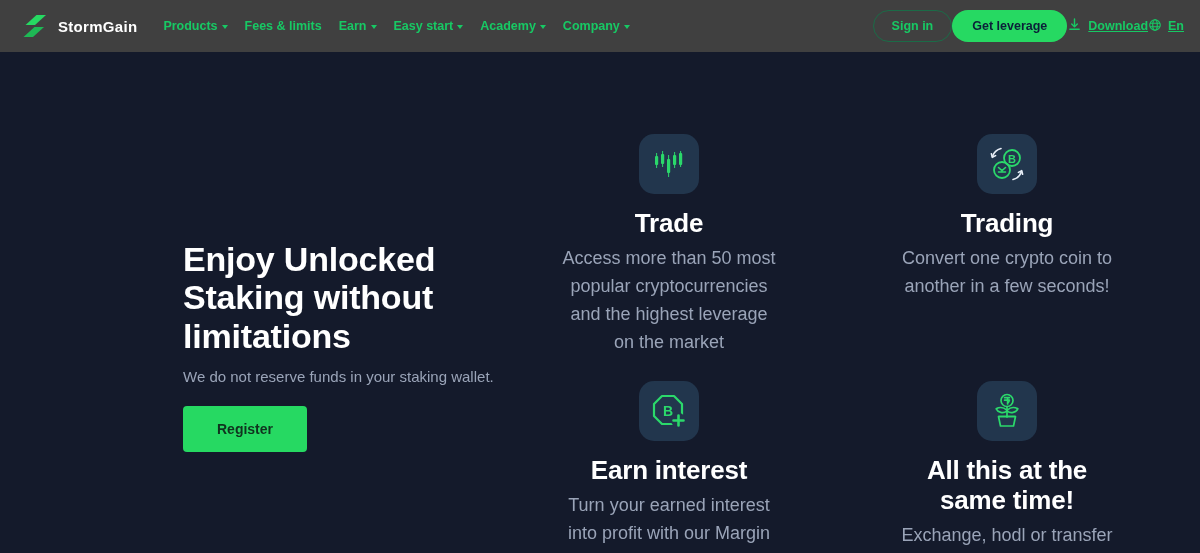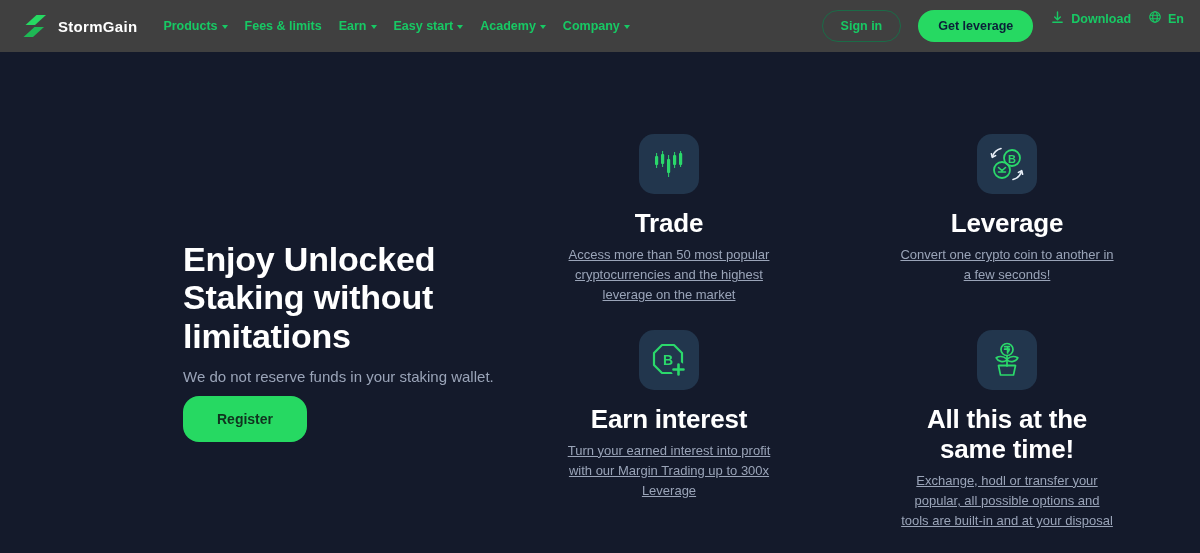--- a/index.html
+++ b/index.html
@@ -31,60 +31,60 @@
     cursor: pointer; white-space: nowrap;
   }
   .chev {
     width: 0; height: 0; display: block;
     border-left: 3.5px solid transparent;
     border-right: 3.5px solid transparent;
     border-top: 4px solid #17c964;
     margin-top: 2px;
   }
   .nav-right {
-    margin-left: auto; display: flex; align-items: flex-start; gap: 17px;
+    margin-left: auto; display: flex; align-items: center; 
   }
   .btn-signin {
     border: 1px solid #1b6b47; color: #17c964;
     background: transparent;
     font-size: 12.5px; font-weight: 700;
     border-radius: 999px; padding: 8px 18px; cursor: pointer;
     font-family: inherit;
   }
   .btn-getstarted {
     border: none; background: #26d962; color: #0b2039;
     font-size: 12.5px; font-weight: 700;
     border-radius: 999px; padding: 9px 20px; cursor: pointer;
     font-family: inherit;
   }
   .nav-icon-link {
     display: flex; align-items: center; gap: 6px;
-    color: #17c964; font-size: 12.5px; font-weight: 700; cursor: pointer;
+    color: #17c964; font-size: 12.5px; font-weight: 700; cursor: pointer; text-decoration: underline;
   }
 
   
   .main {
     display: flex; align-items: flex-start;
     padding: 0; height: 501px;
   }
   .hero {
     width: 500px; padding: 188px 0 0 183px;
   }
   .hero-title {
     color: #ffffff;
     font-size: 34px; font-weight: 800; line-height: 1.13;
     letter-spacing: -0.2px; max-width: 290px;
   }
   .hero-sub {
     color: #9aa4b8; font-size: 15px; margin-top: 13px;
   }
   .btn-register {
-    margin-top: 11px;
+    margin-top: 21px;
     background: #26d962; color: #10331f;
-    border: none; border-radius: 16px;
+    border: none; border-radius: 4px;
     font-size: 14px; font-weight: 700;
     padding: 15px 34px; cursor: pointer;
     font-family: inherit;
   }
 
   
   .features {
     flex: 1;
     display: grid;
     grid-template-columns: 1fr 1fr;
@@ -97,23 +97,23 @@
     width: 60px; height: 60px; margin: 0 auto;
     background: #22364d; border-radius: 15px;
     display: flex; align-items: center; justify-content: center;
   }
   .feat-title {
     color: #ffffff; font-weight: 800;
     font-size: 26px; letter-spacing: -0.2px;
     margin-top: 14px; line-height: 1.16;
   }
   .feat-desc {
-    color: #9aa4b8; font-size: 13px;
+    color: #9aa4b8; font-size: 18px;
     line-height: 1.55; margin-top: 7px;
-    max-width: 215px; margin-left: auto; margin-right: auto; text-decoration: underline;
+    max-width: 215px; margin-left: auto; margin-right: auto;
   }
   .feature.wide .feat-title { max-width: 215px; margin-left: auto; margin-right: auto; }
 </style>
 </head>
 <body>
 
 <div class="navbar">
 
   <div class="brand">
     <span>
@@ -216,21 +216,21 @@
           <circle cx="24" cy="13" r="8" stroke="#2bd96b" stroke-width="1.8"></circle>
           <text x="24" y="18" font-size="11" font-weight="700" fill="#2bd96b" text-anchor="middle" font-family="'Liberation Sans', sans-serif">B</text>
           <circle cx="14" cy="25" r="8" stroke="#2bd96b" stroke-width="1.8"></circle>
           <path d="M10.5 22.5 L14 25.6 L17.5 22.5 M10.5 27 L17.5 27" stroke="#2bd96b" stroke-width="1.6" stroke-linecap="round"></path>
           <path d="M13 3.5 A12 12 0 0 0 4.5 11.5" stroke="#e8eef7" stroke-width="1.6" stroke-linecap="round"></path>
           <path d="M7.6 10.6 L4.3 12.3 L3.4 8.8" stroke="#e8eef7" stroke-width="1.6" stroke-linecap="round" stroke-linejoin="round"></path>
           <path d="M25 34.5 A12 12 0 0 0 33.5 26.5" stroke="#e8eef7" stroke-width="1.6" stroke-linecap="round"></path>
           <path d="M30.4 27.4 L33.7 25.7 L34.6 29.2" stroke="#e8eef7" stroke-width="1.6" stroke-linecap="round" stroke-linejoin="round"></path>
         </svg>
       </div>
-      <div class="feat-title">Leverage</div>
+      <div class="feat-title">Trading</div>
       <div class="feat-desc">Convert one crypto coin to another in a few seconds!</div>
     </div>
 
     <div class="feature">
       <div class="feat-icon">
         <svg width="36" height="36" viewBox="0 0 36 36" fill="none">
           <path d="M11 3 H23 L31 11 V23 L23 31 H11 L3 23 V11 Z" stroke="#2bd96b" stroke-width="2.2" stroke-linejoin="round"></path>
           <text x="17" y="23" font-size="14" font-weight="700" fill="#2bd96b" text-anchor="middle" font-family="'Liberation Sans', sans-serif">B</text>
           <circle cx="27.5" cy="27.5" r="7.5" fill="#22364d"></circle>
           <path d="M27.5 22.5 V32.5 M22.5 27.5 H32.5" stroke="#2bd96b" stroke-width="2.6" stroke-linecap="round"></path>

